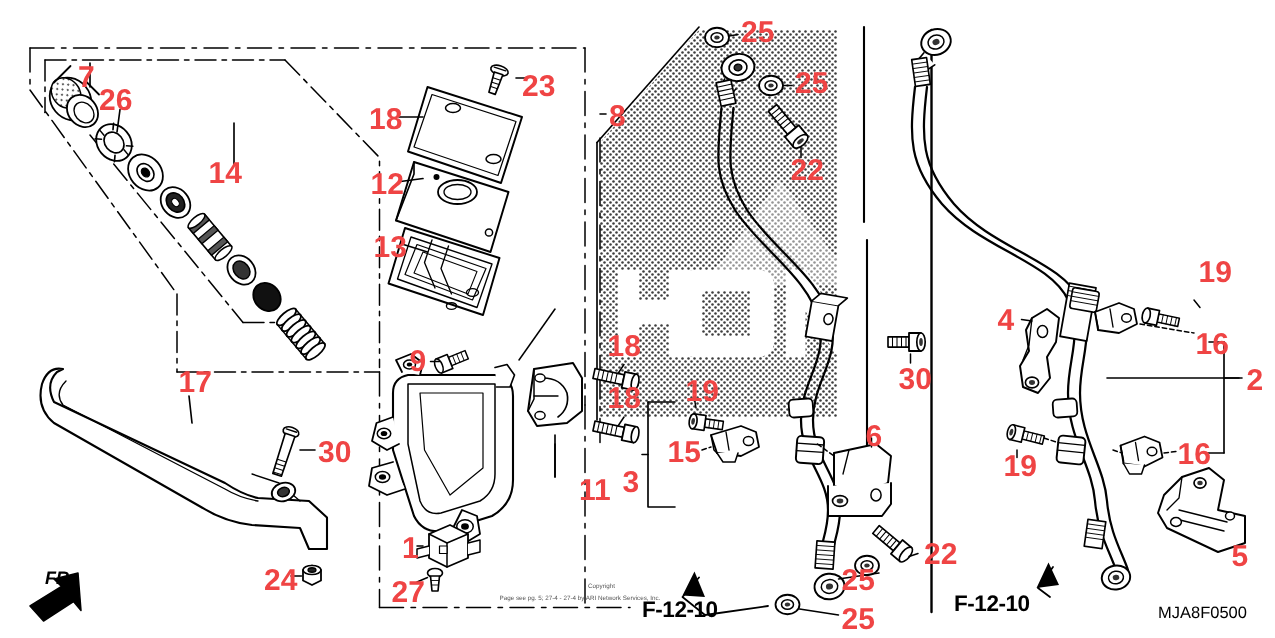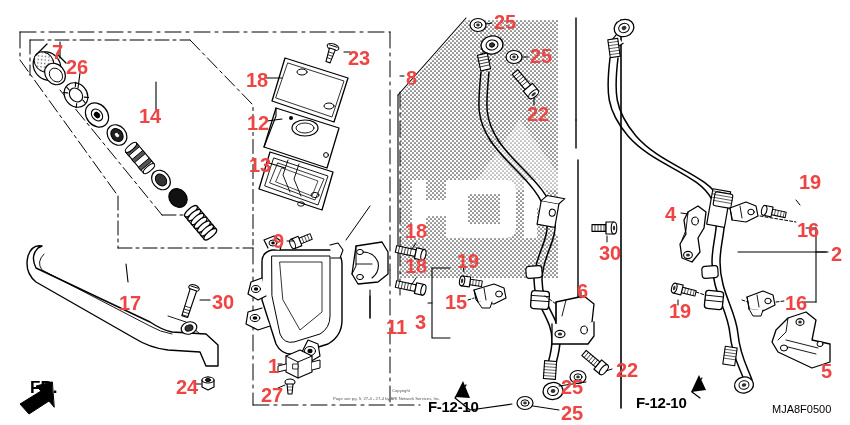--- a/index.html
+++ b/index.html
@@ -54,21 +54,22 @@
     font-family: "Liberation Sans", sans-serif;
     font-size: 4.2px;
     color: #555555;
     white-space: nowrap;
     transform-origin: left top;
   }
   .fr-label {
     position: absolute;
     font-family: "Liberation Sans", sans-serif;
     font-weight: bold;
-    font-size: 17px;
+    font-style: italic;
+    font-size: 12px;
     color: #000000;
     white-space: nowrap;
   }
 </style>
 </head>
 <body>
 
 <div id="page">
 
   <svg id="svg-root" viewBox="0 0 850 425">
@@ -605,21 +606,21 @@
     <span class="callout" style="left:273px; top:231px;">9</span>
     <span class="callout" style="left:405px; top:221px;">18</span>
     <span class="callout" style="left:405px; top:256px;">18</span>
     <span class="callout" style="left:366px; top:317px;margin-left:20px;">11</span>
     <span class="callout" style="left:415px; top:312px;">3</span>
     <span class="callout" style="left:457px; top:251px;">19</span>
     <span class="callout" style="left:445px; top:292px;">15</span>
     <span class="callout" style="left:599px; top:243px;">30</span>
     <span class="callout" style="left:577px; top:281px;">6</span>
 
-    <span class="callout" style="left:119px; top:245px;margin-top:48px;">17</span>
+    <span class="callout" style="left:119px; top:245px;">17</span>
     <span class="callout" style="left:212px; top:292px;">30</span>
     <span class="callout" style="left:176px; top:377px;">24</span>
     <span class="callout" style="left:268px; top:356px;">1</span>
     <span class="callout" style="left:261px; top:385px;">27</span>
     <span class="callout" style="left:616px; top:360px;">22</span>
     <span class="callout" style="left:561px; top:377px;">25</span>
     <span class="callout" style="left:561px; top:403px;">25</span>
   </div>
 
   <span class="refcode" style="left:428px; top:398px;">F-12-10</span>

